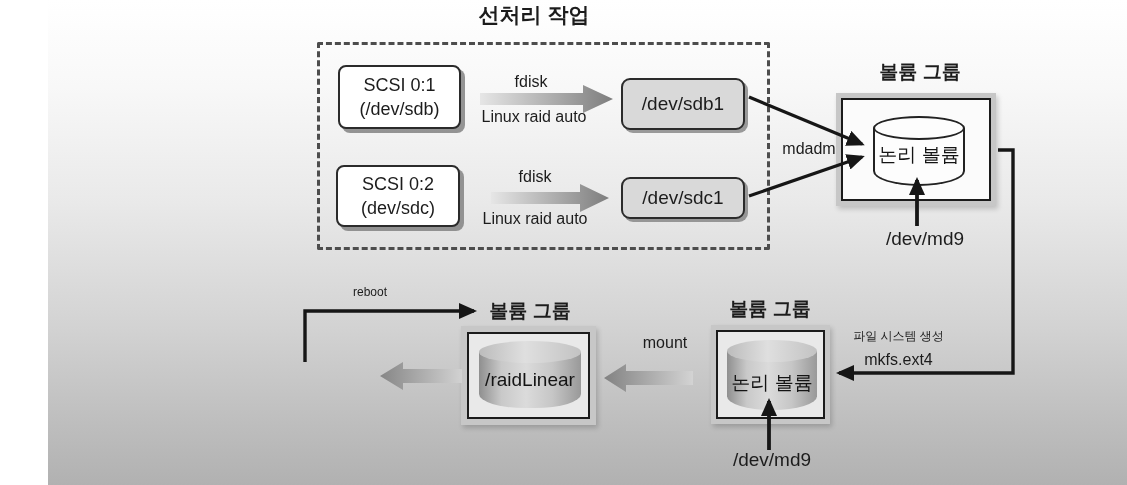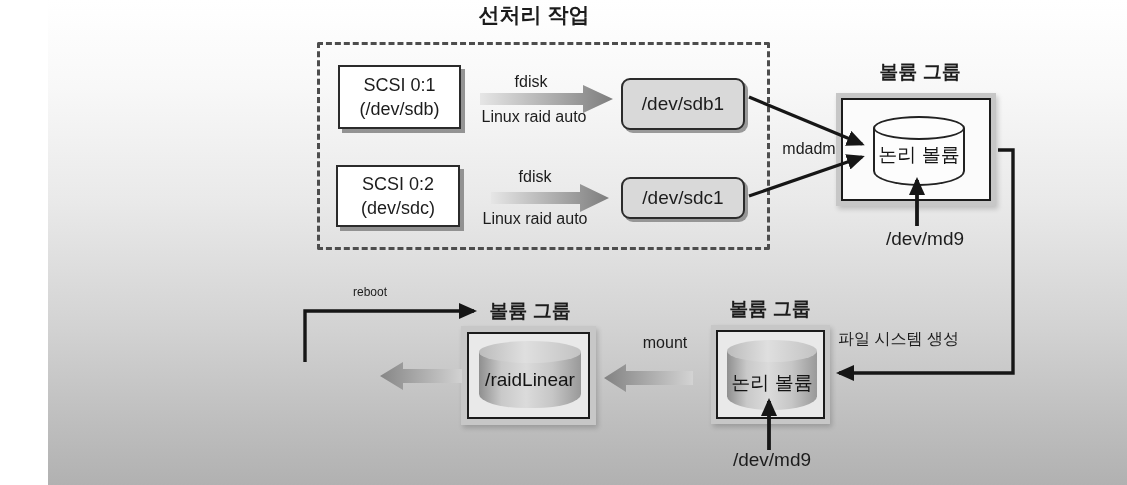--- a/index.html
+++ b/index.html
@@ -6,21 +6,21 @@
   .stage{
     position:relative;width:1127px;height:485px;overflow:hidden;
     font-family:"Liberation Sans","DejaVu Sans",sans-serif;color:#1c1c1c;
     background:linear-gradient(180deg,#ffffff 0%,#f8f8f8 18%,#e9e9e9 42%,#d2d2d2 68%,#bdbdbd 88%,#b1b1b1 100%);
     margin-left:48px;
   }
   .lbl{position:absolute;text-align:center;white-space:nowrap;line-height:1.15;}
   .bold{font-weight:bold;}
   .node{
     position:absolute;box-sizing:border-box;background:#ffffff;
-    border:2px solid #2b2b2b;border-radius:0;
+    border:2px solid #2b2b2b;border-radius:8px;
     display:flex;flex-direction:column;align-items:center;justify-content:center;
     box-shadow:4px 4px 0 rgba(130,130,130,.85);
   }
   .node.part{background:#d9d9d9;border-radius:9px;box-shadow:3px 3px 0 rgba(130,130,130,.8);}
   .node .l1,.node .l2{font-size:18px;line-height:24px;}
   .node.part .l1{font-size:19px;}
   .dashed{
     position:absolute;box-sizing:border-box;border:3px dashed #4d4d4d;border-radius:2px;
   }
   .frame{position:absolute;box-sizing:border-box;background:#c7c7c7;box-shadow:2px 3px 5px rgba(0,0,0,.18);}
@@ -73,21 +73,22 @@
   <div class="frame" style="left:788px;top:93px;width:160px;height:113px;">
     <div class="inner light" style="inset:5px;"></div>
   </div>
   <div class="cyl white" style="left:825px;top:116px;width:92px;height:70px;">
     <div class="body"></div>
     <div class="cap"></div>
     <div class="clabel" style="top:26px;">논리 볼륨</div>
   </div>
   <div class="lbl" style="left:820px;top:228px;width:114px;font-size:19px;">/dev/md9</div>
 
-  <div class="lbl" style="left:778px;top:330px;width:145px;font-size:16px;">파일 시스템 생성</div>
+  <div class="lbl" style="left:778px;top:330px;width:145px;font-size:12px;">파일 시스템 생성</div>
+  <div class="lbl" style="left:778px;top:351px;width:145px;font-size:16px;">mkfs.ext4</div>
 
   <div class="lbl bold" style="left:652px;top:298px;width:140px;font-size:19px;">볼륨 그룹</div>
   <div class="frame" style="left:663px;top:325px;width:119px;height:99px;">
     <div class="inner mid" style="inset:5px;"></div>
   </div>
   <div class="cyl gray" style="left:679px;top:340px;width:90px;height:70px;">
     <div class="body"></div>
     <div class="cap"></div>
     <div class="clabel" style="top:30px;">논리 볼륨</div>
   </div>

